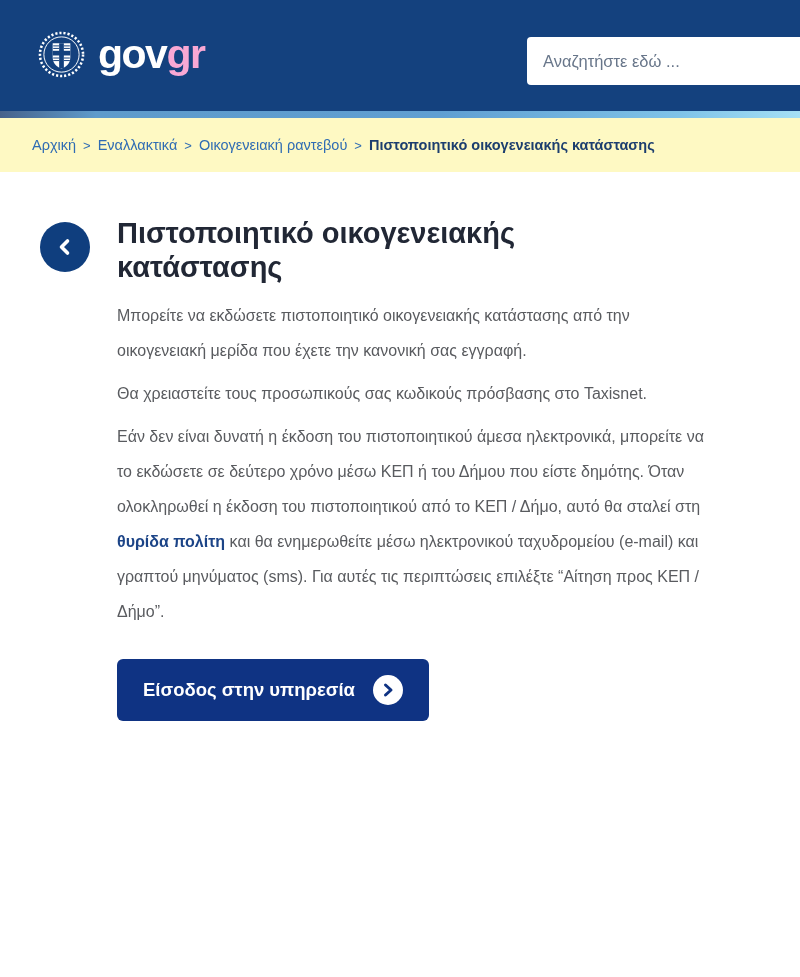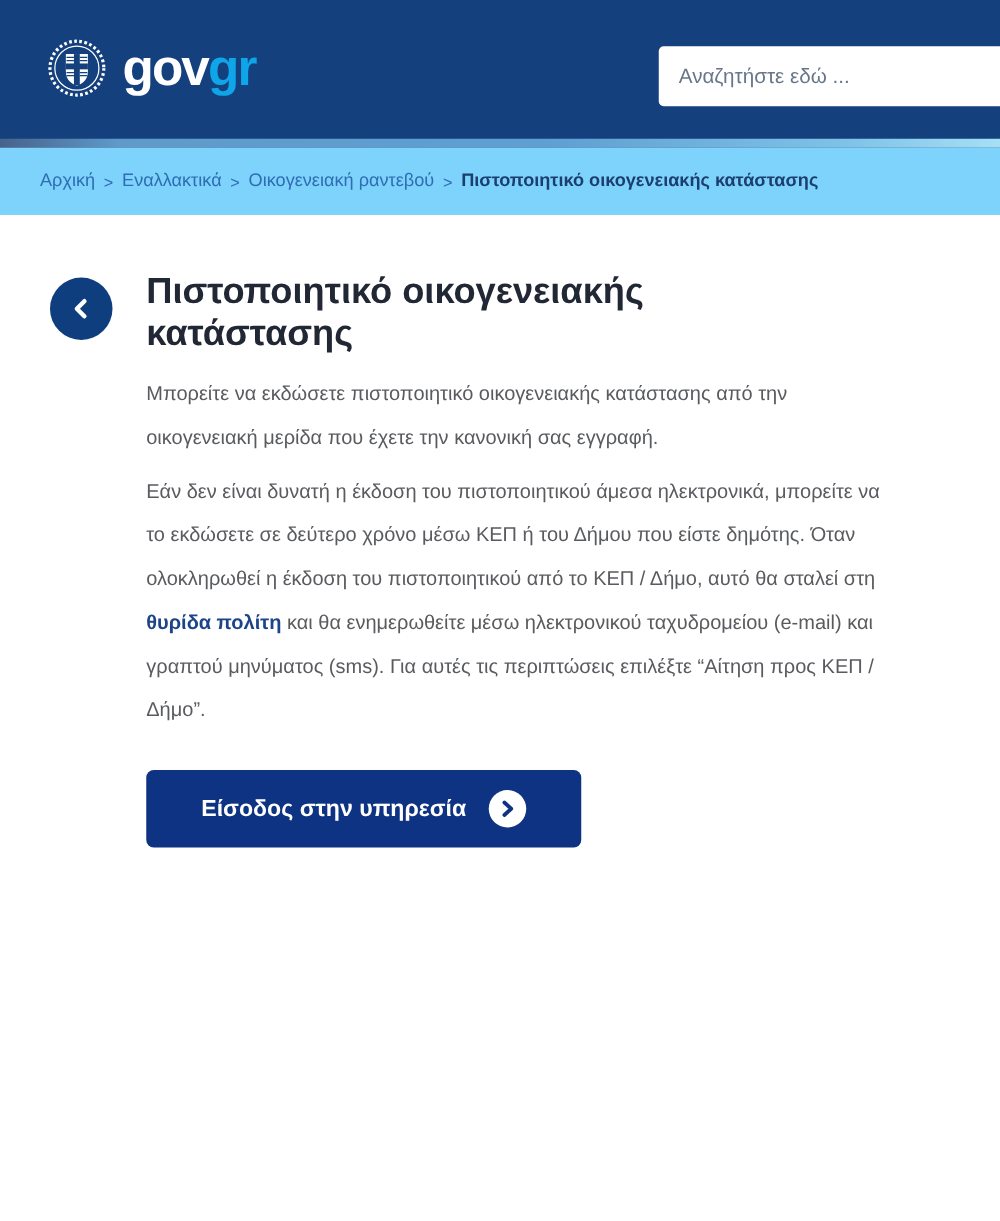--- a/index.html
+++ b/index.html
@@ -6,30 +6,30 @@
   body{
     width:800px;height:977px;overflow:hidden;background:#ffffff;
     font-family:"Liberation Sans",sans-serif;position:relative;
   }
   
   .site-header{position:relative;width:100%;height:118px;background:#14417E;}
   .header-strip{position:absolute;left:0;right:0;bottom:0;height:7px;
     background:linear-gradient(90deg,#46628b 0%,#5e9bcb 12%,#5f9fd2 55%,#7fc3e8 85%,#a5e0f5 100%);}
   .logo{position:absolute;left:38px;top:31px;display:flex;align-items:center;gap:13px;cursor:pointer;}
   .logo-text{font-size:41px;font-weight:bold;color:#ffffff;letter-spacing:-1.5px;line-height:47px;}
-  .logo-text .gr{color:#0ea5e9;}
+  .logo-text .gr{color:#f9a8d4;}
   .search-wrap{position:absolute;left:527px;right:-6px;top:37px;height:48px;}
   .search-wrap input{
     width:100%;height:48px;box-sizing:border-box;border:none;border-radius:4px;
     padding:0 16px;font-size:16.5px;color:#333;outline:none;
     font-family:"Liberation Sans",sans-serif;
   }
   .search-wrap input::placeholder{color:#68768a;opacity:1;}
   
-  .breadcrumb{height:54px;background:#7dd3fc;display:flex;align-items:center;
+  .breadcrumb{height:54px;background:#fef9c3;display:flex;align-items:center;
     padding:0 32px;font-size:14.5px;white-space:nowrap;}
   .breadcrumb a{color:#2F6CB3;text-decoration:none;cursor:pointer;}
   .breadcrumb .sep{color:#2F6CB3;margin:0 7px;font-size:13px;}
   .breadcrumb .current{color:#1C3E6E;font-weight:bold;}
   
   main{position:relative;}
   .back-btn{
     position:absolute;left:40px;top:50px;width:50px;height:50px;border-radius:50%;
     background:#0F3E7E;border:none;cursor:pointer;display:flex;align-items:center;
     justify-content:center;padding:0;
@@ -38,21 +38,21 @@
   h1.page-title{
     margin:0 0 14px 0;font-size:29px;line-height:34px;font-weight:bold;
     color:#212735;max-width:500px;
   }
   p.para{margin:0 0 8px 0;font-size:16px;line-height:35px;color:#595B5F;}
   a.inline-link{color:#1C4487;font-weight:bold;text-decoration:none;cursor:pointer;}
   
   .cta{
     margin-top:22px;display:inline-flex;align-items:center;gap:18px;
     background:#0F3383;color:#ffffff;border:none;border-radius:6px;
-    padding:16px 44px;font-size:18.5px;font-weight:bold;cursor:pointer;
+    padding:16px 26px;font-size:18.5px;font-weight:bold;cursor:pointer;
     font-family:"Liberation Sans",sans-serif;
   }
   .cta-circle{width:30px;height:30px;border-radius:50%;background:#ffffff;
     display:flex;align-items:center;justify-content:center;flex:0 0 auto;}
 </style>
 </head>
 <body>
 
 <header class="site-header">
   <div class="logo">
@@ -100,20 +100,21 @@
         <polyline points="10.5,3 4.5,9 10.5,15" fill="none" stroke="#ffffff" stroke-width="3.6" stroke-linecap="round" stroke-linejoin="round"></polyline>
       </svg>
     </span>
   </button>
 
   <div class="content">
     <h1 class="page-title">Πιστοποιητικό οικογενειακής κατάστασης</h1>
 
     <p class="para">Μπορείτε να εκδώσετε πιστοποιητικό οικογενειακής κατάστασης από την οικογενειακή μερίδα που έχετε την κανονική σας εγγραφή.</p>
 
+    <p class="para">Θα χρειαστείτε τους προσωπικούς σας κωδικούς πρόσβασης στο Taxisnet.</p>
 
     <p class="para"><span>Εάν δεν είναι δυνατή η έκδοση του πιστοποιητικού άμεσα ηλεκτρονικά, μπορείτε να το εκδώσετε σε δεύτερο χρόνο μέσω ΚΕΠ ή του Δήμου που είστε δημότης. Όταν ολοκληρωθεί η έκδοση του πιστοποιητικού από το ΚΕΠ / Δήμο, αυτό θα σταλεί στη </span><a class="inline-link">θυρίδα πολίτη</a><span> και θα ενημερωθείτε μέσω ηλεκτρονικού ταχυδρομείου (e-mail) και γραπτού μηνύματος (sms). Για αυτές τις περιπτώσεις επιλέξτε “Αίτηση προς ΚΕΠ / Δήμο”.</span></p>
 
 
 
     <button class="cta">
       <span>Είσοδος στην υπηρεσία</span>
       <span class="cta-circle">
         <svg width="14" height="16" viewBox="0 0 14 16">
           <polyline points="4.5,3 10,8 4.5,13" fill="none" stroke="#0F3383" stroke-width="3" stroke-linecap="round" stroke-linejoin="round"></polyline>

